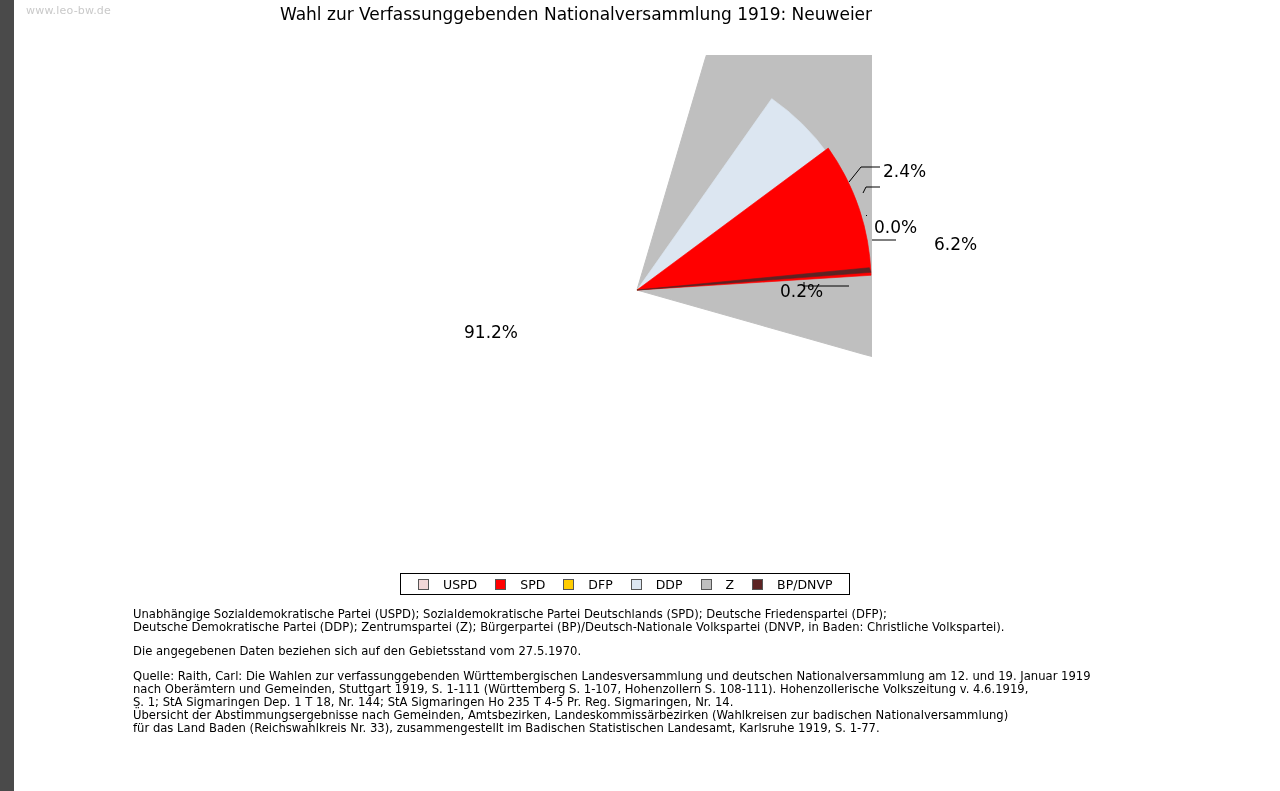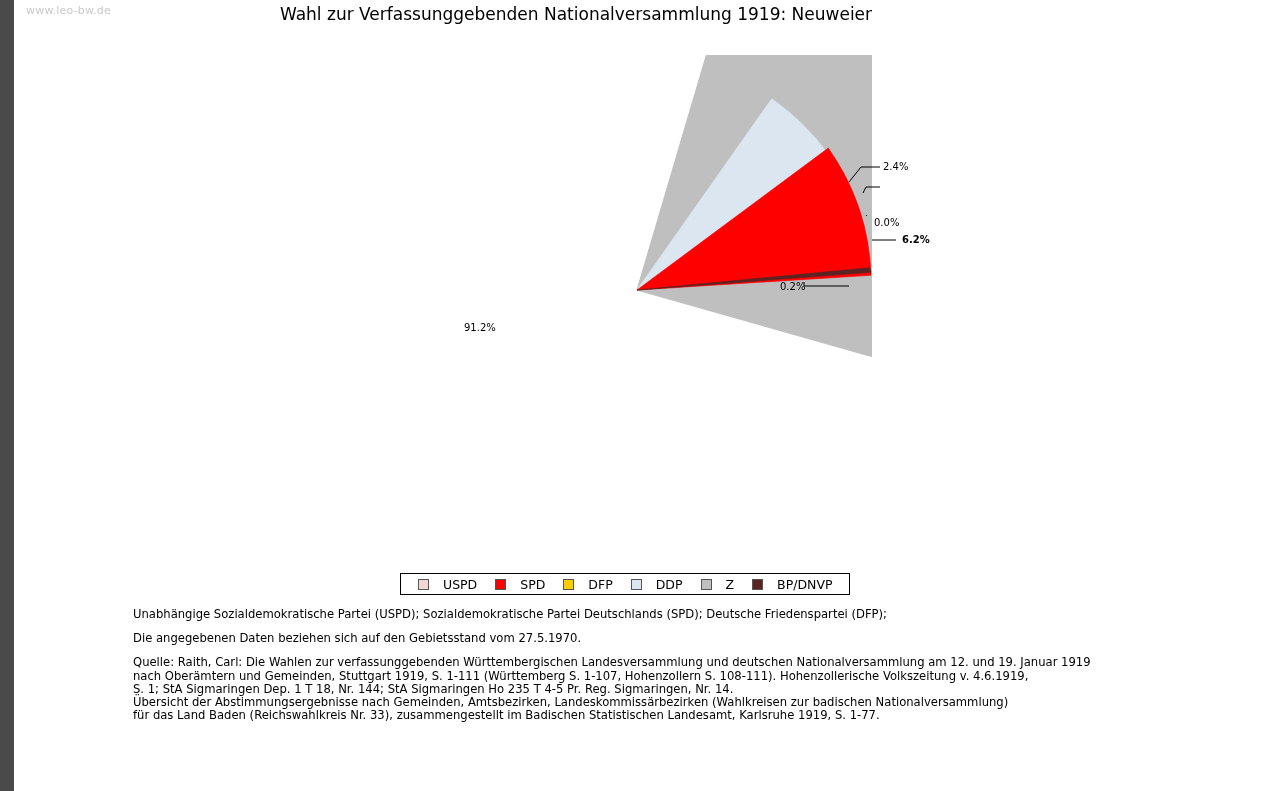--- a/index.html
+++ b/index.html
@@ -73,21 +73,21 @@
     height: 470px;
   }
 
   
   .leader {
     position: absolute;
     background: #000000;
   }
   .pct-label {
     position: absolute;
-    font-size: 10px;
+    font-size: 17px;
     color: #000000;
     white-space: nowrap;
   }
 
   
   .legend {
     position: absolute;
     left: 386px;
     top: 573px;
     height: 22px;
@@ -168,21 +168,21 @@
 
     <polyline points="849,193 852,187 866,187" fill="none" stroke="#000000" stroke-width="1"></polyline>
 
     <polyline points="858,240 882,240" fill="none" stroke="#000000" stroke-width="1"></polyline>
 
     <polyline points="835,286 790,286 790,282" fill="none" stroke="#000000" stroke-width="1"></polyline>
   </svg>
 
   <div class="pct-label" style="left:869px; top:161px;">2.4%</div>
   <div class="pct-label" style="left:860px; top:181px;margin-top:36px;">0.0%</div>
-  <div class="pct-label" style="left:888px; top:234px;font-weight:bold;">6.2%</div>
+  <div class="pct-label" style="left:920px; top:234px;">6.2%</div>
   <div class="pct-label" style="left:766px; top:281px;">0.2%</div>
   <div class="pct-label" style="left:450px; top:322px;">91.2%</div>
 
   <div class="legend">
     <div class="legend-item">
       <span class="legend-swatch" style="background:#f2d7d7;"></span>
       <span class="legend-label">USPD</span>
     </div>
     <div class="legend-item">
       <span class="legend-swatch" style="background:#ff0000;"></span>
@@ -202,20 +202,21 @@
     </div>
     <div class="legend-item">
       <span class="legend-swatch" style="background:#5c2323;"></span>
       <span class="legend-label">BP/DNVP</span>
     </div>
   </div>
 
   <div class="notes">
     <div class="note-block">
       <div class="note-line">Unabhängige Sozialdemokratische Partei (USPD); Sozialdemokratische Partei Deutschlands (SPD); Deutsche Friedenspartei (DFP);</div>
+      <div class="note-line">Deutsche Demokratische Partei (DDP); Zentrumspartei (Z); Bürgerpartei (BP)/Deutsch-Nationale Volkspartei (DNVP, in Baden: Christliche Volkspartei).</div>
     </div>
     <div class="note-block">
       <div class="note-line">Die angegebenen Daten beziehen sich auf den Gebietsstand vom 27.5.1970.</div>
     </div>
     <div class="note-block">
       <div class="note-line">Quelle: Raith, Carl: Die Wahlen zur verfassunggebenden Württembergischen Landesversammlung und deutschen Nationalversammlung am 12. und 19. Januar 1919</div>
       <div class="note-line">nach Oberämtern und Gemeinden, Stuttgart 1919, S. 1-111 (Württemberg S. 1-107, Hohenzollern S. 108-111). Hohenzollerische Volkszeitung v. 4.6.1919,</div>
       <div class="note-line">S. 1; StA Sigmaringen Dep. 1 T 18, Nr. 144; StA Sigmaringen Ho 235 T 4-5 Pr. Reg. Sigmaringen, Nr. 14.</div>
       <div class="note-line">Übersicht der Abstimmungsergebnisse nach Gemeinden, Amtsbezirken, Landeskommissärbezirken (Wahlkreisen zur badischen Nationalversammlung)</div>
       <div class="note-line">für das Land Baden (Reichswahlkreis Nr. 33), zusammengestellt im Badischen Statistischen Landesamt, Karlsruhe 1919, S. 1-77.</div>

